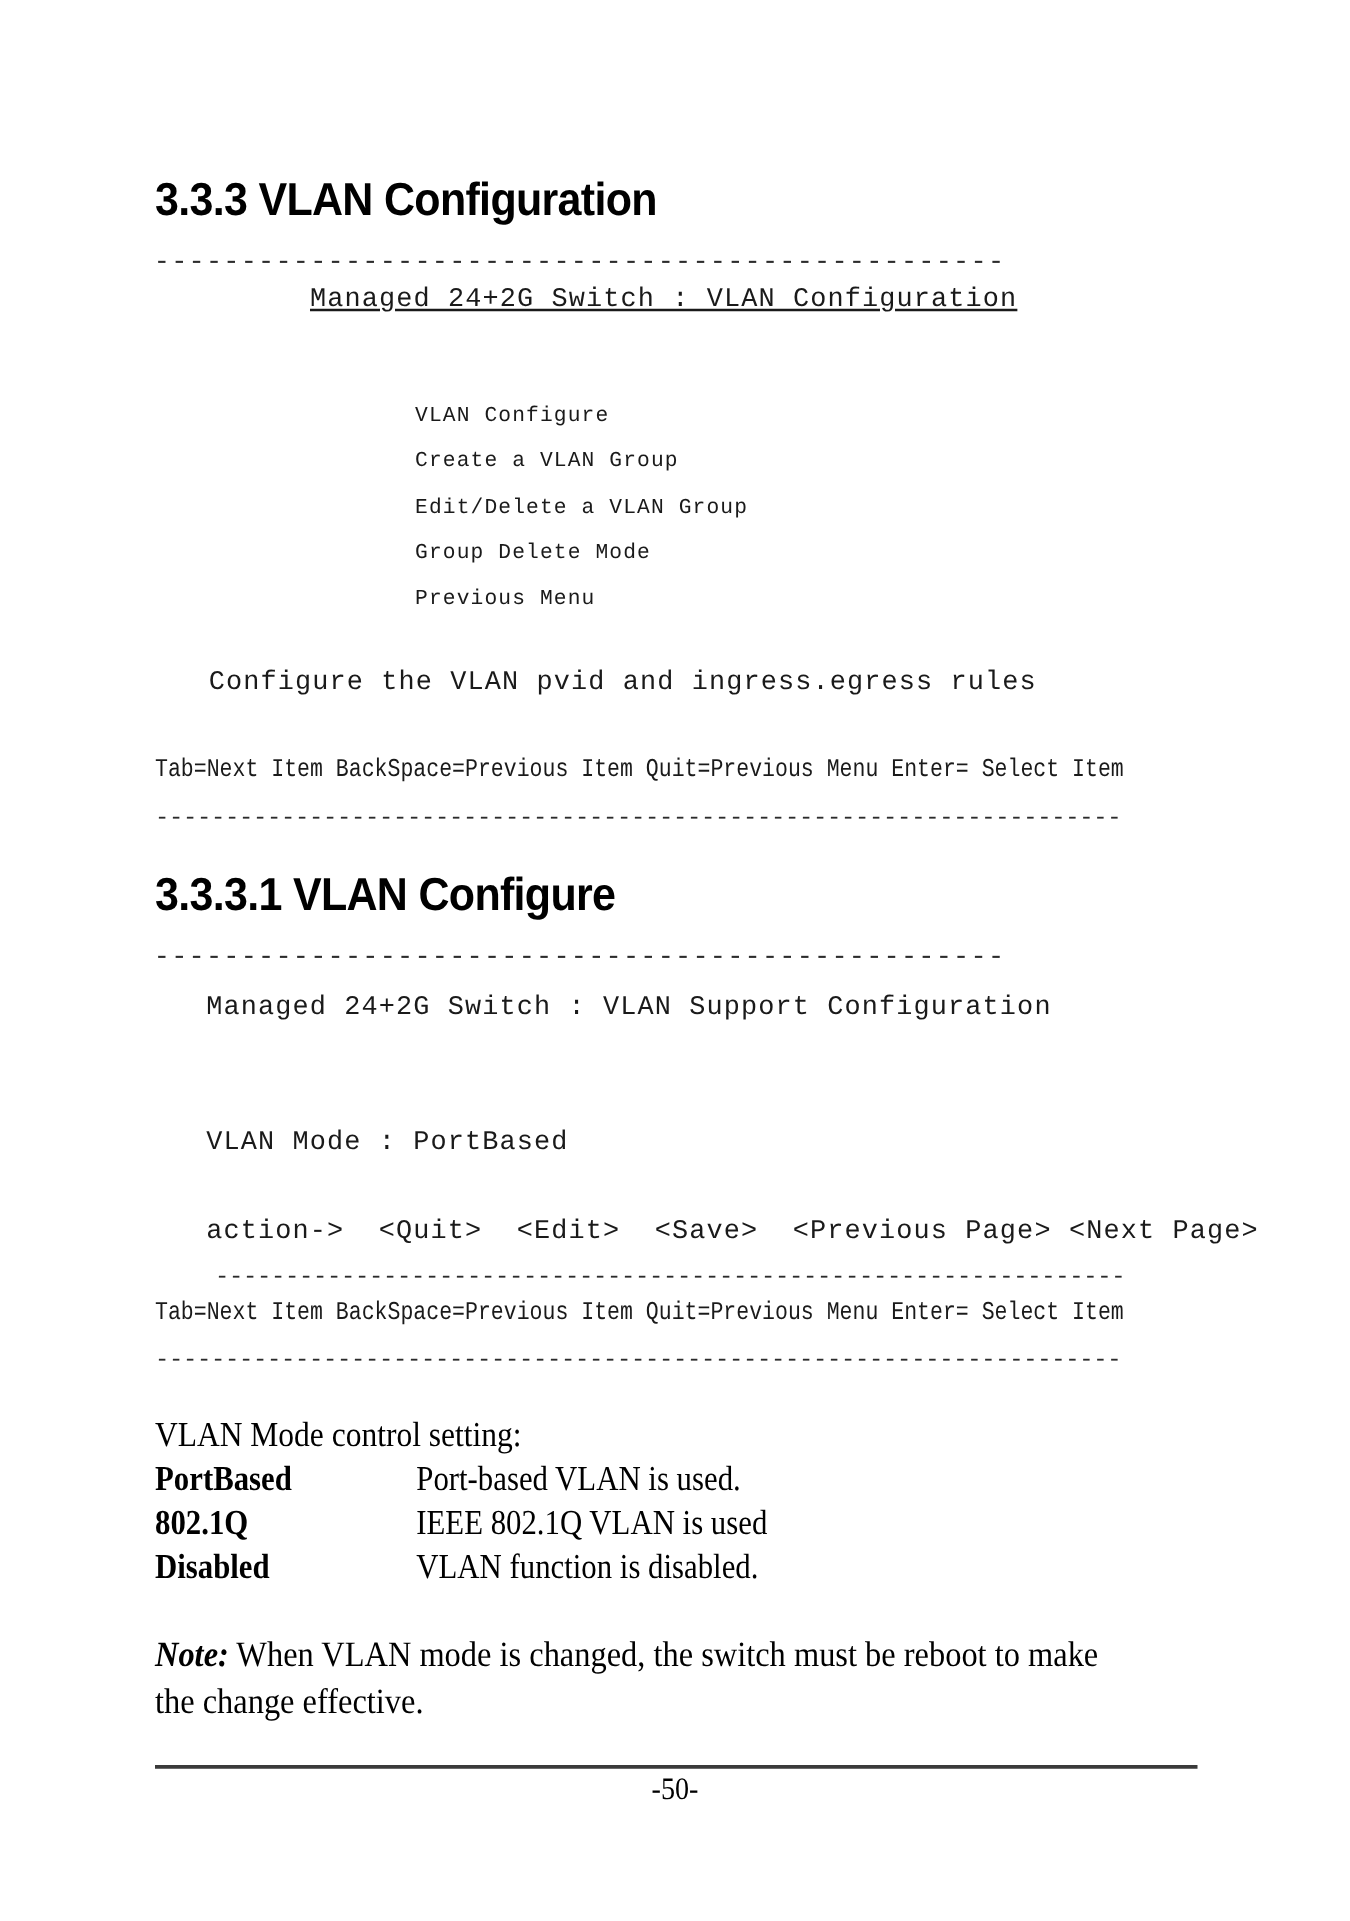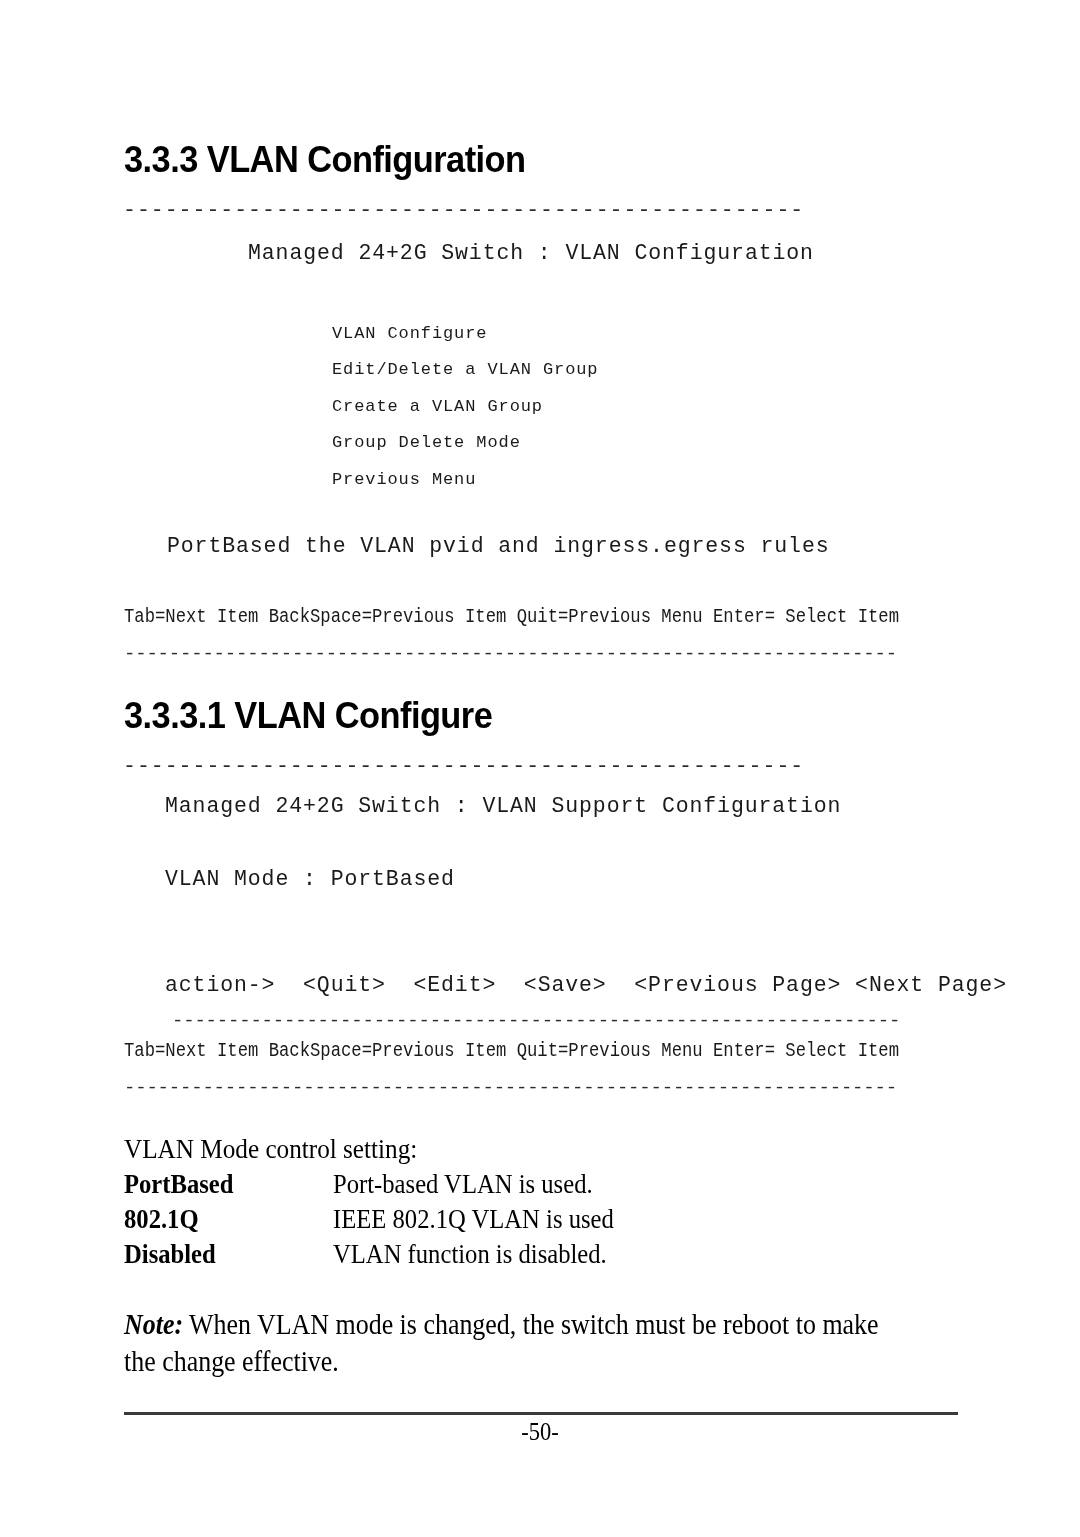--- a/index.html
+++ b/index.html
@@ -175,43 +175,43 @@
 </style>
 </head>
 <body>
 
 <div class="page">
 
   <div class="sec-heading" style="top:140px;">3.3.3 VLAN Configuration</div>
 
   <div class="dashrule wide" style="left:123px; top:200px; width:812px;">-------------------------------------------------</div>
 
-  <div class="mono" style="left:248px; top:243px;">Managed 24+2G Switch : VLAN Configuration</div>
+  <div class="mono" style="left:248px; top:230px;text-decoration:underline;">Managed 24+2G Switch : VLAN Configuration</div>
 
   <div class="menu-list">
     <div class="menu-row">VLAN Configure</div>
+    <div class="menu-row">Create a VLAN Group</div>
     <div class="menu-row">Edit/Delete a VLAN Group</div>
-    <div class="menu-row">Create a VLAN Group</div>
     <div class="menu-row">Group Delete Mode</div>
     <div class="menu-row">Previous Menu</div>
   </div>
 
-  <div class="mono" style="left:167px; top:536px;">PortBased the VLAN pvid and ingress.egress rules</div>
+  <div class="mono" style="left:167px; top:536px;">Configure the VLAN pvid and ingress.egress rules</div>
 
   <div class="mono-cond" style="left:124px; top:607px;">Tab=Next Item BackSpace=Previous Item Quit=Previous Menu Enter= Select Item</div>
 
   <div class="dashrule tight" style="left:124px; top:645px; width:812px;">---------------------------------------------------------------------</div>
 
   <div class="sec-heading" style="top:696px;">3.3.3.1 VLAN Configure</div>
 
   <div class="dashrule wide" style="left:123px; top:756px; width:812px;">-------------------------------------------------</div>
 
   <div class="mono" style="left:165px; top:796px;">Managed 24+2G Switch : VLAN Support Configuration</div>
 
-  <div class="mono" style="left:165px; top:869px;text-align:center;">VLAN Mode : PortBased</div>
+  <div class="mono" style="left:165px; top:904px;text-align:center;">VLAN Mode : PortBased</div>
 
   <div class="mono" style="left:165px; top:975px;">action-&gt;  &lt;Quit&gt;  &lt;Edit&gt;  &lt;Save&gt;  &lt;Previous Page&gt; &lt;Next Page&gt;</div>
 
   <div class="dashrule tight" style="left:172px; top:1012px; width:740px;">-----------------------------------------------------------------</div>
 
   <div class="mono-cond" style="left:124px; top:1041px;">Tab=Next Item BackSpace=Previous Item Quit=Previous Menu Enter= Select Item</div>
 
   <div class="dashrule tight" style="left:124px; top:1079px; width:812px;">---------------------------------------------------------------------</div>
 
   <div class="prose" style="left:124px; top:1135px;">VLAN Mode control setting:</div>

